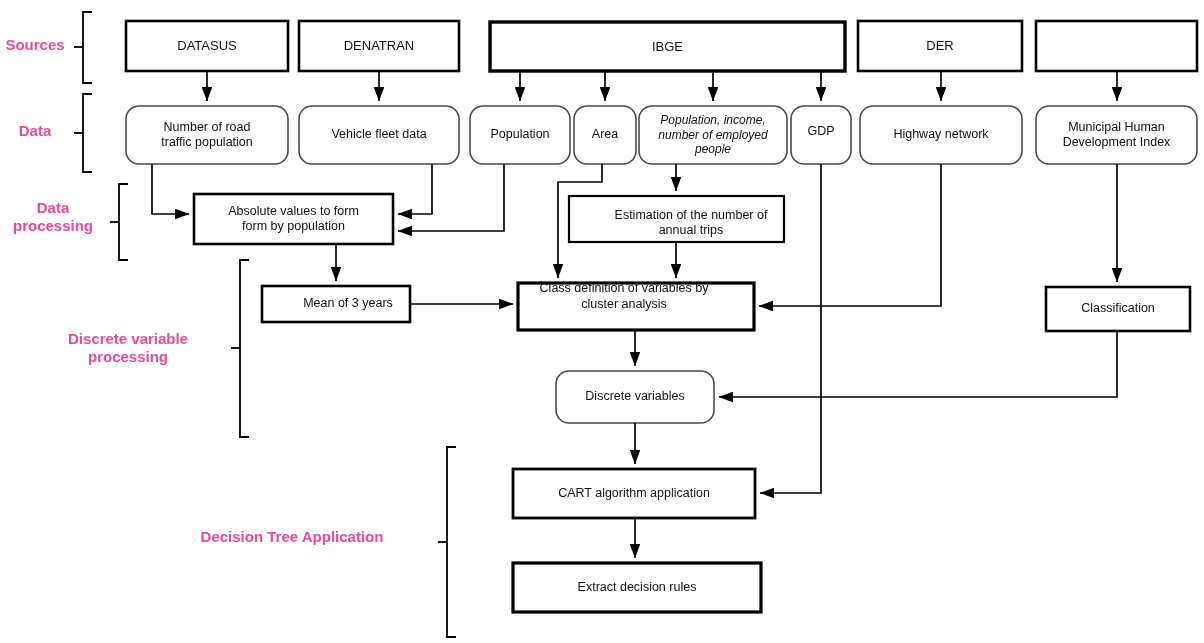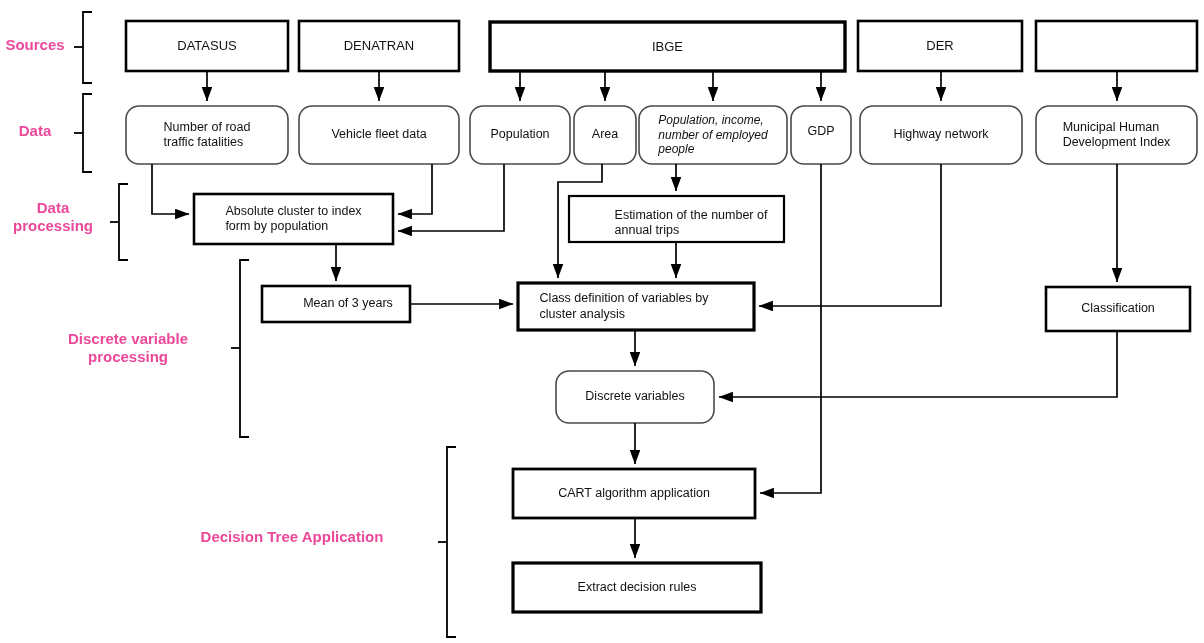--- a/index.html
+++ b/index.html
@@ -6,21 +6,21 @@
   body{width:1204px;height:643px;overflow:hidden;font-family:"Liberation Sans",sans-serif;}
   #canvas{position:relative;width:1204px;height:643px;background:#fff;}
   svg.layer{position:absolute;left:0;top:0;width:1204px;height:643px;}
   .stage-label{
     position:absolute;font-family:"Liberation Sans",sans-serif;
     font-weight:bold;font-size:15px;color:#ec4899;text-align:center;
     line-height:1.22;white-space:pre-line;
   }
   .node-text{
     position:absolute;display:flex;align-items:center;justify-content:center;
-    font-family:"Liberation Sans",sans-serif;
+    text-align:center;font-family:"Liberation Sans",sans-serif;
     font-size:12.5px;color:#111;line-height:1.22;
     pointer-events:none;padding:0 3px;box-sizing:border-box;
   }
   .node-text.src{font-size:13px;}
 </style>
 </head>
 <body>
 
 <div id="canvas">
 
@@ -125,37 +125,37 @@
   <div class="stage-label" style="left:30px;top:330px;width:196px;">Discrete variable
 processing</div>
   <div class="stage-label" style="left:150px;top:528px;width:284px;">Decision Tree Application</div>
 
   <div class="node-text src" style="left:126px;top:21px;width:162px;height:50px;">DATASUS</div>
   <div class="node-text src" style="left:299px;top:21px;width:160px;height:50px;">DENATRAN</div>
   <div class="node-text src" style="left:490px;top:22px;width:355px;height:49px;">IBGE</div>
   <div class="node-text src" style="left:858px;top:21px;width:164px;height:50px;">DER</div>
 
   <div class="node-text" style="left:126px;top:106px;width:162px;height:58px;white-space:pre-line;">Number of road
-traffic fatalities</div>
+traffic population</div>
   <div class="node-text" style="left:299px;top:106px;width:160px;height:58px;white-space:pre-line;">Vehicle fleet data</div>
   <div class="node-text" style="left:574px;top:106px;width:62px;height:58px;white-space:pre-line;">Area</div>
   <div class="node-text" style="left:470px;top:106px;width:100px;height:58px;white-space:pre-line;">Population</div>
   <div class="node-text" style="left:639px;top:106px;width:148px;height:58px;white-space:pre-line;font-size:12px;font-style:italic;">Population, income,
 number of employed
 people</div>
   <div class="node-text" style="left:791px;top:106px;width:60px;height:52px;white-space:pre-line;">GDP</div>
   <div class="node-text" style="left:860px;top:106px;width:162px;height:58px;white-space:pre-line;">Highway network</div>
   <div class="node-text" style="left:1036px;top:106px;width:161px;height:58px;white-space:pre-line;">Municipal Human
 Development Index</div>
 
-  <div class="node-text" style="left:194px;top:194px;width:199px;height:50px;white-space:pre-line;">Absolute cluster to index
+  <div class="node-text" style="left:194px;top:194px;width:199px;height:50px;white-space:pre-line;">Absolute values to form
 form by population</div>
   <div class="node-text" style="left:569px;top:196px;width:215px;height:54px;white-space:pre-line;padding-left:32px;">Estimation of the number of
 annual trips</div>
   <div class="node-text" style="left:262px;top:286px;width:172px;height:36px;white-space:pre-line;">Mean of 3 years</div>
-  <div class="node-text" style="left:518px;top:283px;width:212px;height:47px;white-space:pre-line;">Class definition of variables by
+  <div class="node-text" style="left:518px;top:273px;width:212px;height:47px;white-space:pre-line;">Class definition of variables by
 cluster analysis</div>
   <div class="node-text" style="left:1046px;top:287px;width:144px;height:44px;white-space:pre-line;">Classification</div>
   <div class="node-text" style="left:556px;top:371px;width:158px;height:52px;white-space:pre-line;">Discrete variables</div>
   <div class="node-text" style="left:513px;top:469px;width:242px;height:49px;white-space:pre-line;">CART algorithm application</div>
   <div class="node-text" style="left:513px;top:563px;width:248px;height:49px;white-space:pre-line;">Extract decision rules</div>
 
 </div>
 
 </body></html>

